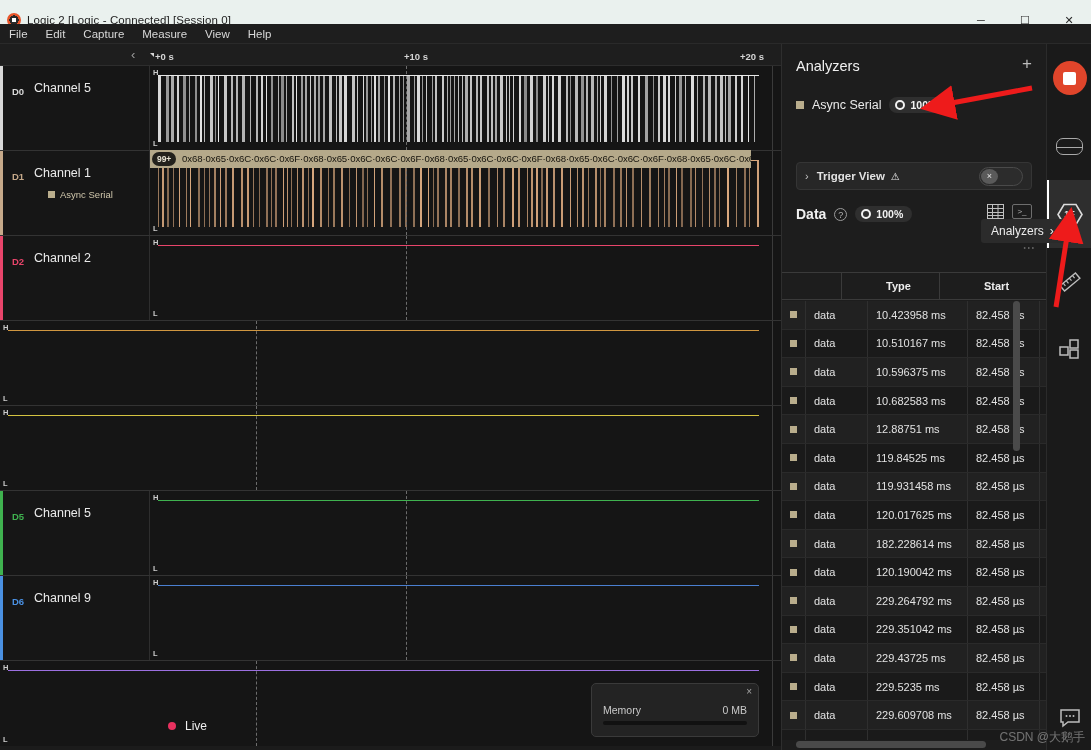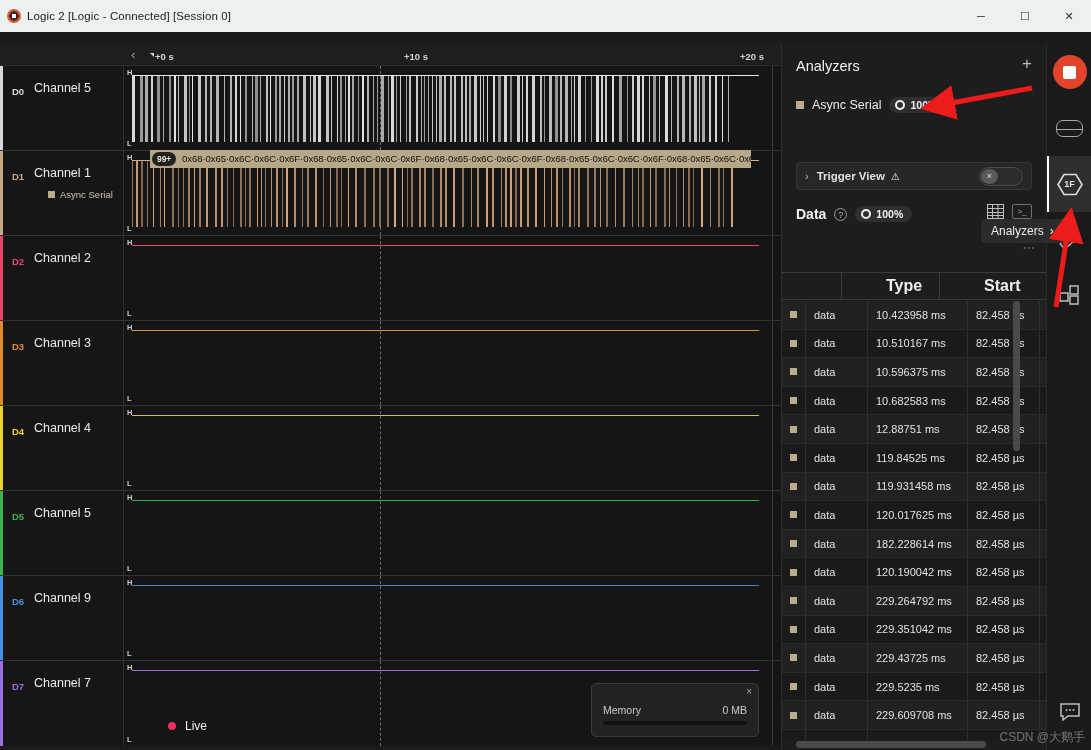--- a/index.html
+++ b/index.html
@@ -7,21 +7,21 @@
     width: 1091px; height: 750px;
     background: #1b1b1b;
     font-family: "Liberation Sans", sans-serif;
     overflow: hidden;
     color: #e6e6e6;
   }
   #app { position: relative; width: 1091px; height: 750px; }
 
   
   .titlebar {
-    position: absolute; top: 0; left: 0; width: 1091px; height: 32px;
+    position: absolute; top: 0; left: 0; width: 1091px; height: 40px;
     background: #eaf1ee; display: flex; align-items: center; justify-content: center;
   }
   .tb-icon {
     width: 14px; height: 14px; margin-left: 7px; margin-right: 6px;
     position: relative; flex: none;
   }
   .tb-icon .ring {
     position: absolute; inset: 0; border-radius: 50%;
     background: radial-gradient(circle at 50% 50%, #ffffff 0 22%, #2a2a2a 24% 46%, #e8552a 48% 100%);
   }
@@ -68,21 +68,21 @@
   .rmark.m10::before, .rmark.m20::before { display: none; }
 
   
   .chanwrap { position: absolute; top: 22px; left: 0; width: 781px; height: 684px; }
   .chanrow {
     position: relative; width: 781px; height: 85px;
     border-bottom: 1px solid #333; display: flex;
   }
   .chanrow:last-child { border-bottom: none; }
   .chanlabel {
-    width: 124px; height: 100%; position: relative;
+    width: 150px; height: 100%; position: relative;
     background: #161616; border-right: 1px solid #2e2e2e; flex: none;
   }
   .chanlabel .accent {
     position: absolute; left: 0; top: 0; bottom: 0; width: 3px;
   }
   .chanlabel .dcode {
     position: absolute; left: 12px; top: 20px; font-size: 9.5px; font-weight: bold;
   }
   .chanlabel .cname {
     position: absolute; left: 34px; top: 15px; font-size: 12.5px; color: #eaeaea;
@@ -234,21 +234,21 @@
     border-left: 6px solid #2b2b2b;
   }
 
   
   .tbl { position: absolute; top: 228px; left: 0; right: 0; bottom: 0; }
   .tbl-head {
     display: flex; height: 28px; border-bottom: 1px solid #3a3a3a;
     border-top: 1px solid #3a3a3a;
   }
   .tbl-head .th {
-    font-size: 16px; font-weight: bold; color: #ededed; display: flex;
+    font-size: 11px; font-weight: bold; color: #ededed; display: flex;
     align-items: center; padding-left: 8px; border-right: 1px solid #3a3a3a; margin-left: 36px;
   }
   .c-mark { width: 24px; flex: none; border-right: 1px solid #3a3a3a; }
   .c-type { width: 62px; flex: none; }
   .c-start { width: 100px; flex: none; }
   .c-dur { width: 72px; flex: none; }
   .c-extra { width: 25px; flex: none; }
   .tbl-body { position: absolute; top: 29px; left: 0; right: 0; bottom: 10px; overflow: hidden; }
   .trow { display: flex; height: 28.6px; border-bottom: 1px solid #2a2a2a; }
   .trow:nth-child(odd) { background: #212121; }
@@ -267,21 +267,21 @@
     position: absolute; left: 14px; bottom: 2px; width: 190px; height: 7px;
     background: #4a4a4a; border-radius: 4px;
   }
 
   
   .rail {
     position: absolute; top: 44px; left: 1046px; width: 45px; height: 706px;
     background: #1a1a1a; border-left: 1px solid #2b2b2b;
   }
   .railbtn {
-    position: relative; width: 45px; height: 56px;
+    position: relative; width: 45px; height: 68px;
     display: flex; align-items: center; justify-content: center;
   }
   .railbtn.active { background: #2e2e2e; }
   .railbtn.active::before {
     content: ""; position: absolute; left: 0; top: 0; bottom: 0; width: 2px; background: #fff;
   }
   .recbtn {
     width: 34px; height: 34px; border-radius: 50%; background: #e0452b;
     display: flex; align-items: center; justify-content: center;
   }
@@ -317,20 +317,28 @@
         <div class="ring"></div>
       </div>
     <div class="tb-title">Logic 2 [Logic - Connected] [Session 0]</div>
     <div class="winctl">
       <div class="winbtn">─</div>
       <div class="winbtn">☐</div>
       <div class="winbtn close">✕</div>
     </div>
   </div>
 
+  <div class="menubar" id="menubar">
+      <div class="menuitem">File</div>
+      <div class="menuitem">Edit</div>
+      <div class="menuitem">Capture</div>
+      <div class="menuitem">Measure</div>
+      <div class="menuitem">View</div>
+      <div class="menuitem">Help</div>
+    </div>
 
   <div class="leftpane">
 
     <div class="ruler">
       <div class="backchev">‹</div>
       <div class="rmark m0">+0 s</div>
       <div class="rmark m10">+10 s</div>
       <div class="rmark m20">+20 s</div>
     </div>
 
@@ -588,39 +596,29 @@
           </div>
           <div class="wave">
             <div class="hl h">H</div>
             <div class="hl l">L</div>
             <div class="baseline" style="top:9px;background:#e8456b;"></div>
             <div class="cursor"></div>
             <div class="rightedge"></div>
           </div>
         </div>
         <div class="chanrow">
-          <div class="chanlabel">
-            <div class="accent" style="background:#e08a2e;"></div>
-            <div class="dcode" style="color:#e08a2e;">D3</div>
-            <div class="cname">Channel 3</div>
-          </div>
           <div class="wave">
             <div class="hl h">H</div>
             <div class="hl l">L</div>
             <div class="baseline" style="top:9px;background:#cf9640;"></div>
             <div class="cursor"></div>
             <div class="rightedge"></div>
           </div>
         </div>
         <div class="chanrow">
-          <div class="chanlabel">
-            <div class="accent" style="background:#e8d32e;"></div>
-            <div class="dcode" style="color:#e8d32e;">D4</div>
-            <div class="cname">Channel 4</div>
-          </div>
           <div class="wave">
             <div class="hl h">H</div>
             <div class="hl l">L</div>
             <div class="baseline" style="top:9px;background:#d4c341;"></div>
             <div class="cursor"></div>
             <div class="rightedge"></div>
           </div>
         </div>
         <div class="chanrow">
           <div class="chanlabel">
@@ -644,25 +642,20 @@
           </div>
           <div class="wave">
             <div class="hl h">H</div>
             <div class="hl l">L</div>
             <div class="baseline" style="top:9px;background:#4a7fd0;"></div>
             <div class="cursor"></div>
             <div class="rightedge"></div>
           </div>
         </div>
         <div class="chanrow">
-          <div class="chanlabel">
-            <div class="accent" style="background:#9b6fe0;"></div>
-            <div class="dcode" style="color:#9b6fe0;">D7</div>
-            <div class="cname">Channel 7</div>
-          </div>
           <div class="wave">
             <div class="hl h">H</div>
             <div class="hl l">L</div>
             <div class="baseline" style="top:9px;background:#9b6fe0;"></div>
             <div class="cursor"></div>
             <div class="rightedge"></div>
           </div>
         </div>
       </div>
 

